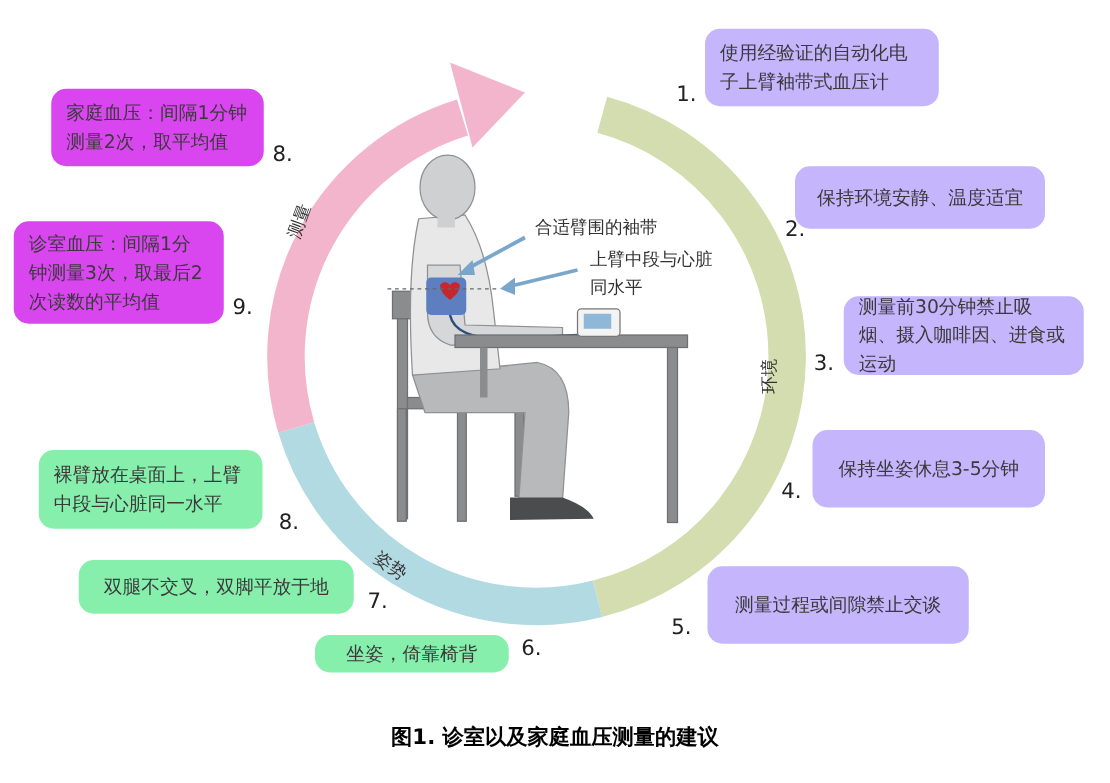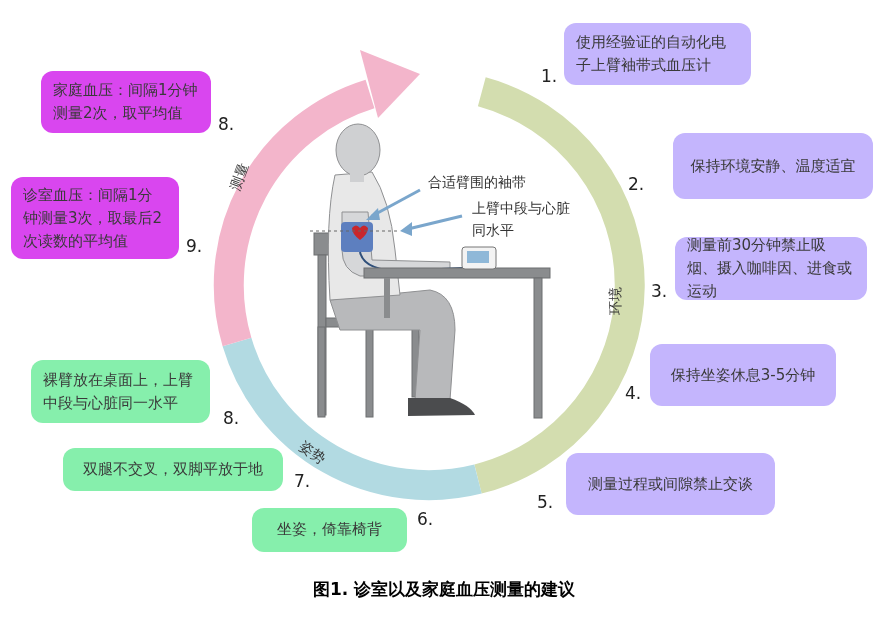--- a/index.html
+++ b/index.html
@@ -83,41 +83,41 @@
   <div>上臂中段与心脏</div>
   <div>同水平</div>
 </div>
 
 <div class="num" style="left:541px; top:66px;">1.</div>
 <div class="box green" style="left:564px; top:23px; width:187px; height:62px;">
   <span>使用经验证的自动化电子上臂袖带式血压计</span>
 </div>
 
 <div class="num" style="left:628px; top:174px;">2.</div>
-<div class="box green" style="left:673px; top:133px; width:200px; height:66px; justify-content:center;">
+<div class="box green" style="left:636px; top:133px; width:200px; height:50px; justify-content:center;">
   <span>保持环境安静、温度适宜</span>
 </div>
 
 <div class="num" style="left:651px; top:281px;">3.</div>
 <div class="box green" style="left:675px; top:237px; width:192px; height:63px;">
   <span>测量前30分钟禁止吸烟、摄入咖啡因、进食或运动</span>
 </div>
 
 <div class="num" style="left:625px; top:383px;">4.</div>
 <div class="box green" style="left:650px; top:344px; width:186px; height:62px; justify-content:center;text-align:center;">
   <span>保持坐姿休息3-5分钟</span>
 </div>
 
 <div class="num" style="left:537px; top:492px;">5.</div>
 <div class="box green" style="left:566px; top:453px; width:209px; height:62px; justify-content:center;">
   <span>测量过程或间隙禁止交谈</span>
 </div>
 
 <div class="num" style="left:417px; top:509px;">6.</div>
-<div class="box blue" style="left:252px; top:508px; width:155px; height:44px; justify-content:center;font-family:Liberation Mono, monospace;">
+<div class="box blue" style="left:252px; top:508px; width:155px; height:30px; justify-content:center;">
   <span>坐姿，倚靠椅背</span>
 </div>
 
 <div class="num" style="left:294px; top:471px;">7.</div>
 <div class="box blue" style="left:63px; top:448px; width:220px; height:43px; justify-content:center;">
   <span>双腿不交叉，双脚平放于地</span>
 </div>
 
 <div class="num" style="left:223px; top:408px;">8.</div>
 <div class="box blue" style="left:31px; top:360px; width:179px; height:63px;">

